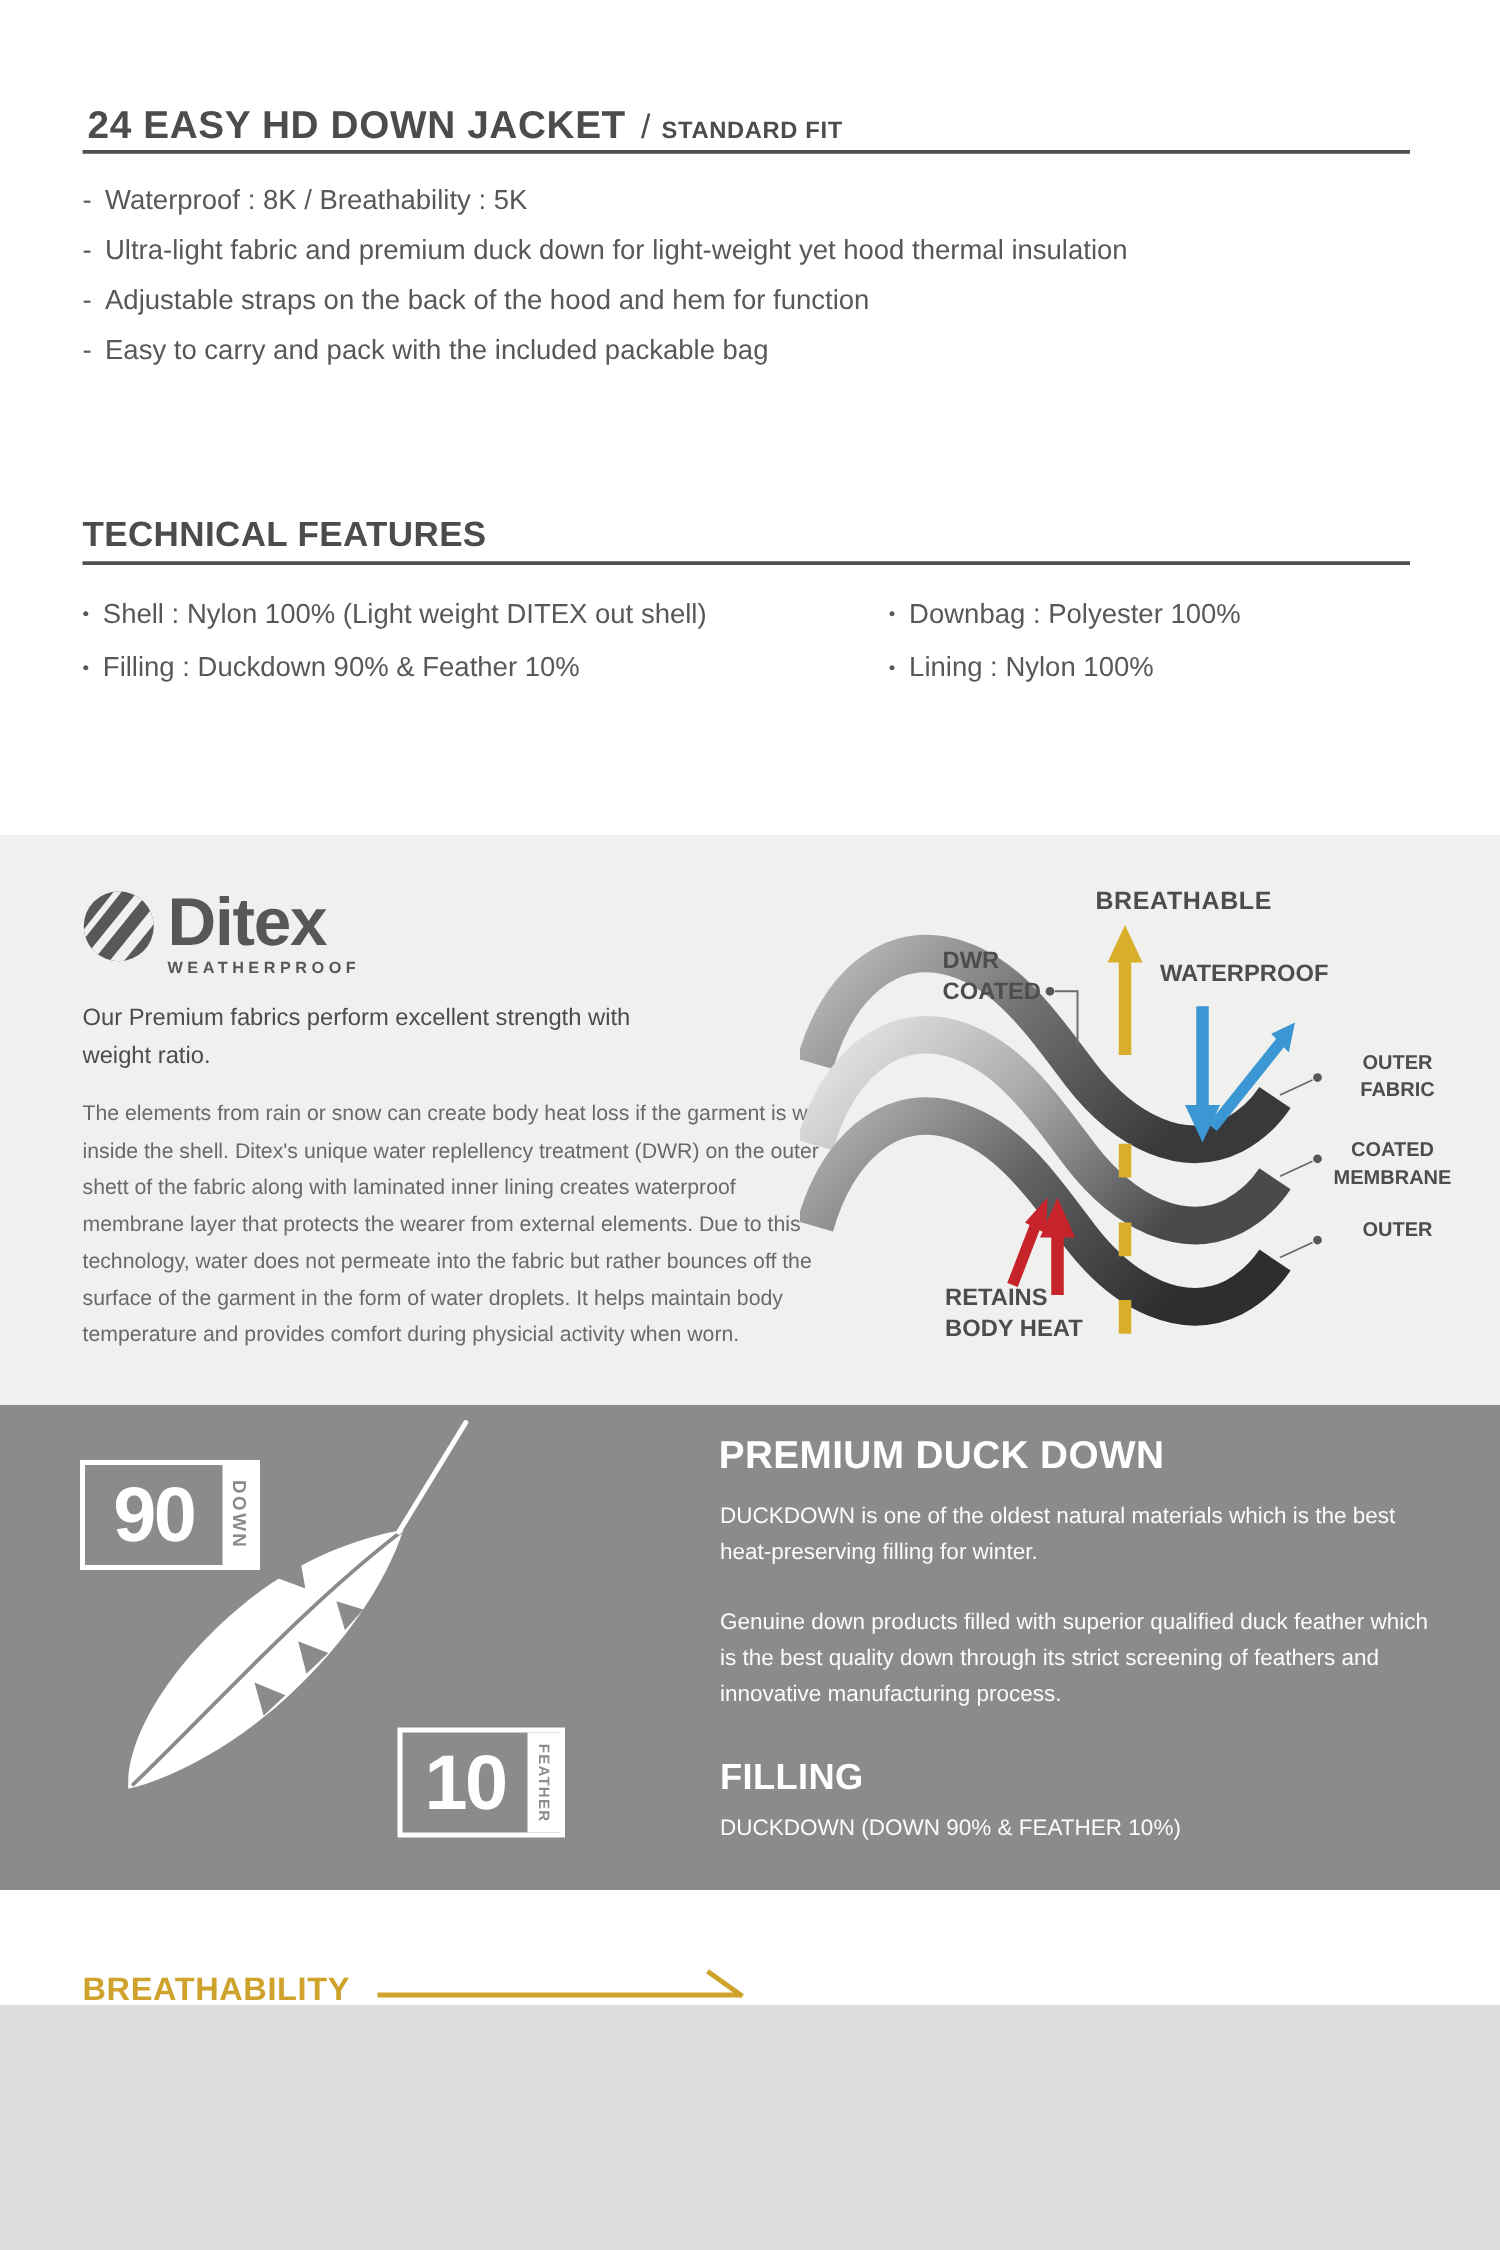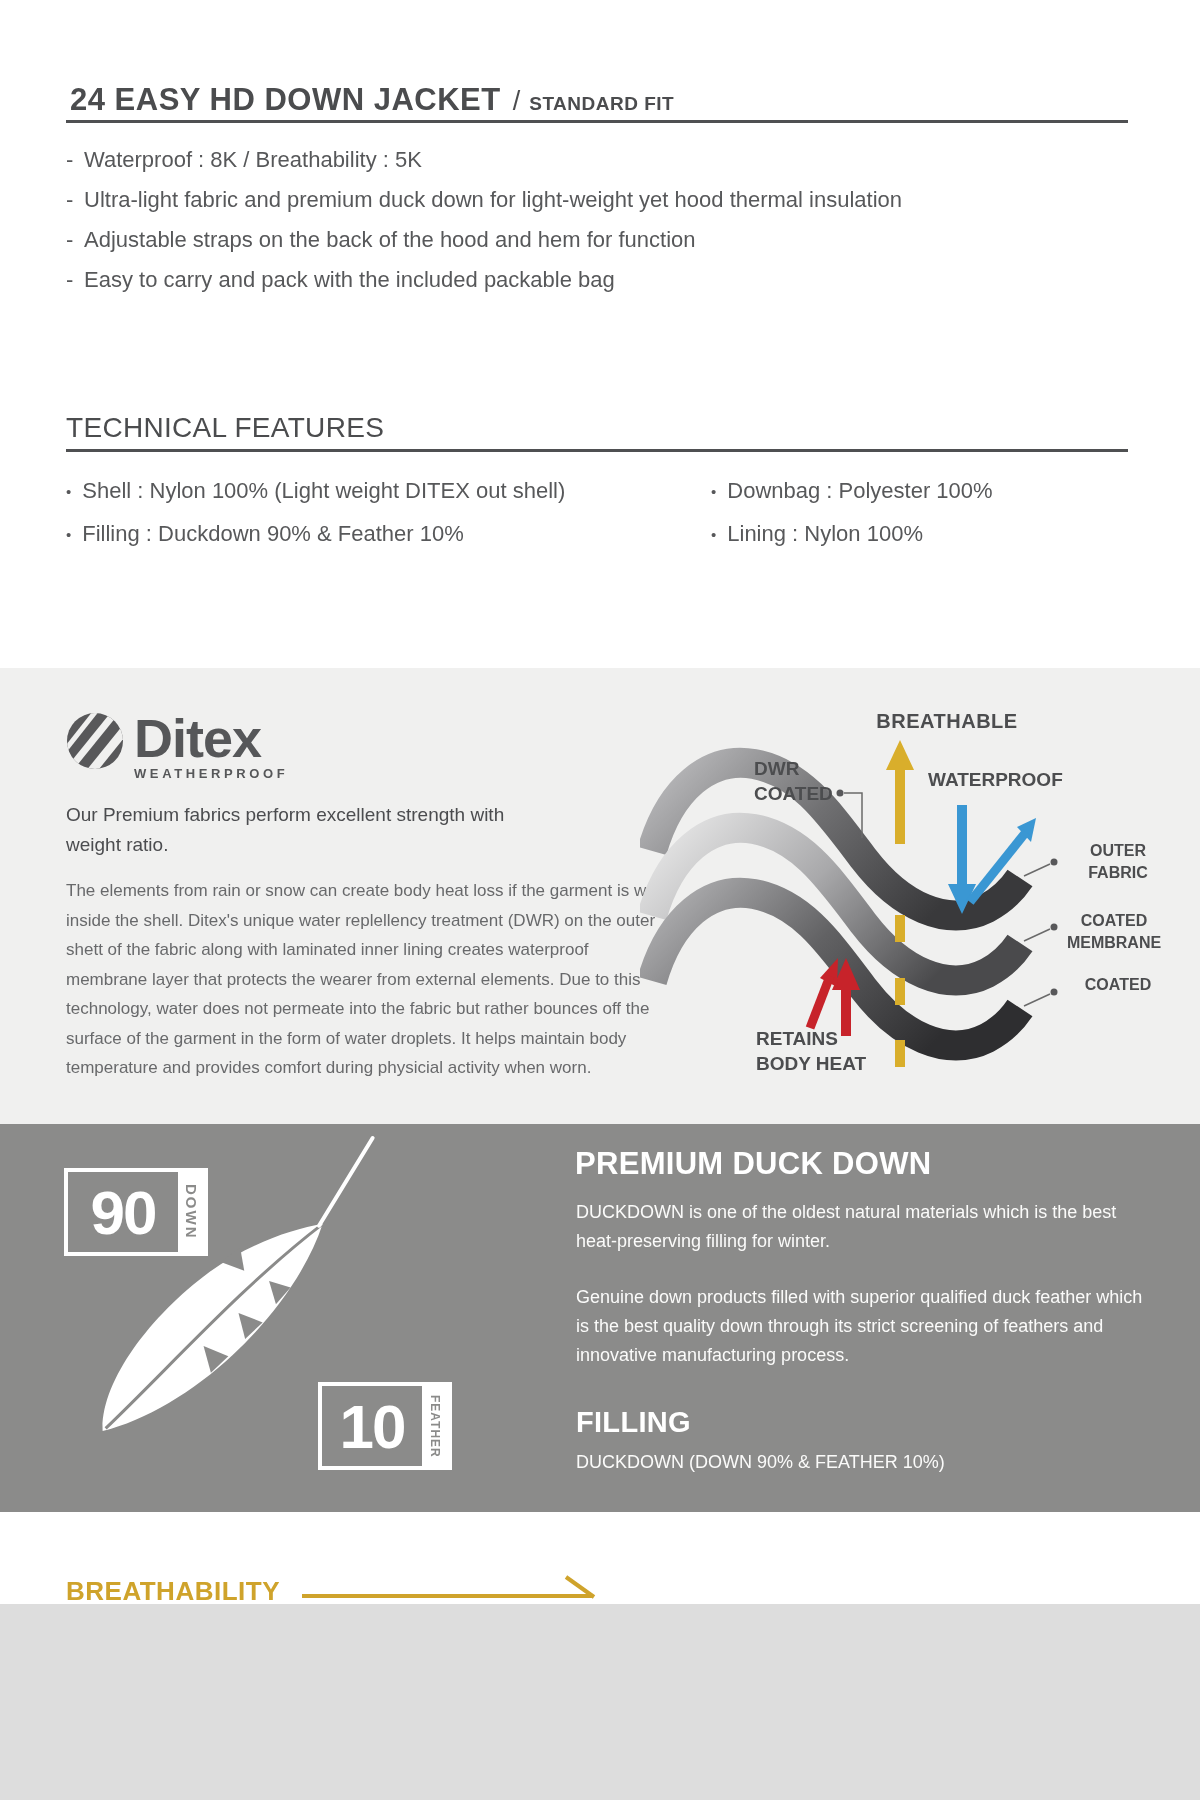--- a/index.html
+++ b/index.html
@@ -21,21 +21,21 @@
   .title-slash { font-size:27px; font-weight:400; color:#4b4c4e; margin:0 9px 0 12px; }
   .title-fit { font-size:19px; font-weight:700; letter-spacing:.5px; color:#4b4c4e; }
   .rule { height:3px; background:#4f5052; }
   .rule-title { left:66px; top:120px; width:1062px; }
   .rule-tech  { left:66px; top:449px; width:1062px; }
 
   .feature-list { left:66px; top:140px; width:1000px; }
   .feature-item { display:flex; height:40px; align-items:center; font-size:22px; color:#57585a; }
   .feature-item .dash { width:18px; font-weight:400; }
 
-  .tech-heading { left:66px; top:412px; font-size:28px; font-weight:400; letter-spacing:.3px; color:#4b4c4e; }
+  .tech-heading { left:66px; top:412px; font-size:28px; font-weight:700; letter-spacing:.3px; color:#4b4c4e; }
   .spec-item { position:absolute; display:flex; align-items:center; font-size:22px; color:#57585a; white-space:nowrap; }
   .spec-item .dot { font-size:15px; margin-right:11px; color:#57585a; }
 
   
   .ditex-logo-row { left:66px; top:712px; display:flex; }
   .ditex-wordmark { margin-left:10px; }
   .ditex-brand { font-size:54px; font-weight:700; letter-spacing:-1px; color:#565759; line-height:52px; }
   .ditex-tagline { font-size:13px; font-weight:700; letter-spacing:3.6px; color:#565759; margin-top:2px; }
   .ditex-lead { left:66px; top:800px; width:470px; font-size:19px; line-height:30px; color:#4b4c4f; }
   .ditex-body { left:66px; top:876px; width:600px; font-size:17px; line-height:29.5px; color:#68696b; }
@@ -217,21 +217,21 @@
       </g>
       <path d="M170,338 L190,286" stroke="#c7232a" stroke-width="9" fill="none"></path>
     </svg>
   </span>
 
   <div class="diag-label lbl-breathable">BREATHABLE</div>
   <div class="diag-label lbl-dwr">DWR COATED</div>
   <div class="diag-label lbl-waterproof">WATERPROOF</div>
   <div class="diag-label lbl-outer">OUTER FABRIC</div>
   <div class="diag-label lbl-membrane">COATED MEMBRANE</div>
-  <div class="diag-label lbl-lining">COATED</div>
+  <div class="diag-label lbl-lining">OUTER</div>
   <div class="diag-label lbl-retains">RETAINS BODY HEAT</div>
 
   <span class="abs" style="left:0; top:1124px;">
     <svg width="520" height="388" viewBox="0 0 520 388">
       <g transform="translate(100,304) rotate(-41)">
         <path d="M 0 4 C 30 -34, 110 -52, 185 -46 C 235 -41, 275 -24, 302 -8 C 262 16, 205 30, 148 32 C 95 34, 38 24, 0 4 Z" fill="#ffffff"></path>
         <path d="M 4 4 C 90 0, 200 -14, 300 -8" fill="none" stroke="#8b8b8a" stroke-width="3"></path>
         <path d="M 298 -9 L 396 -40" stroke="#ffffff" stroke-width="4" stroke-linecap="round"></path>
         <g fill="#8b8b8a">
           <path d="M 120 31 L 132 6 L 144 30 Z"></path>

